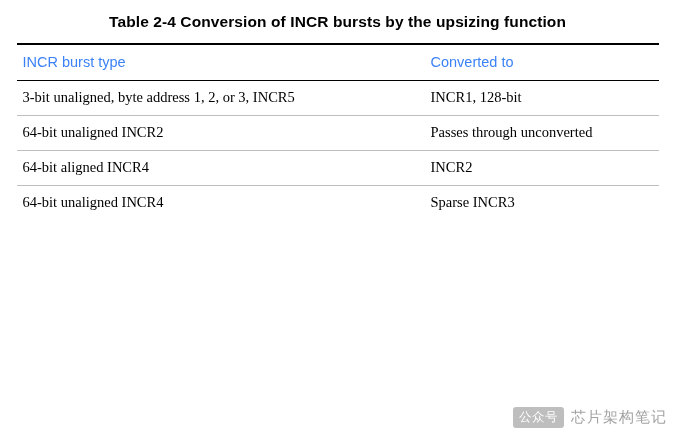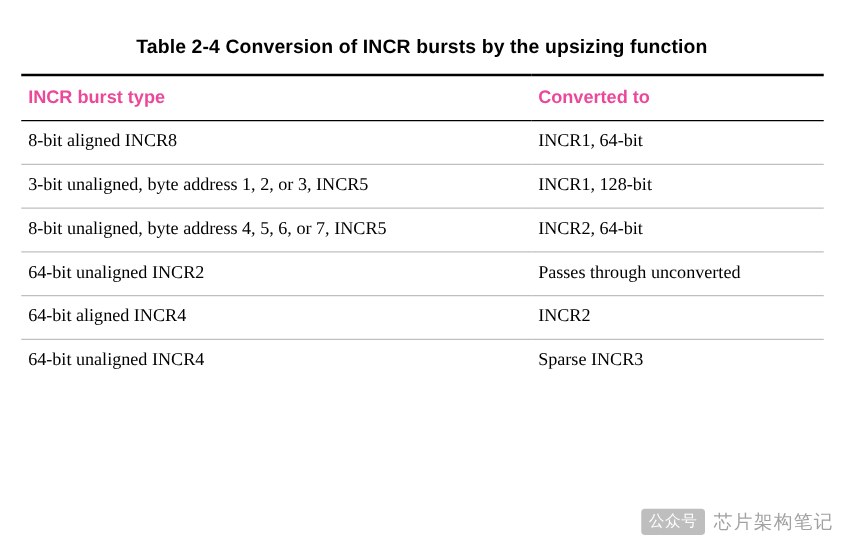--- a/index.html
+++ b/index.html
@@ -12,44 +12,44 @@
     background: #ffffff;
     font-family: "Liberation Serif", serif;
     overflow: hidden;
     position: relative;
   }
   .page {
     width: 675px;
     height: 434px;
     position: relative;
     box-sizing: border-box;
-    padding: 16px;
+    padding: 0;
   }
   .table-title {
     font-family: "Liberation Sans", sans-serif;
     font-weight: bold;
     font-size: 15.5px;
     color: #000000;
     text-align: center;
     padding: 13px 12px 12px 12px;
     letter-spacing: 0.1px;
   }
   table.data-table {
     width: 642px;
     margin: 0 auto;
     border-collapse: collapse;
     table-layout: fixed;
   }
   table.data-table col.col-first { width: 408px; }
   table.data-table col.col-second { width: 234px; }
   .data-table thead th {
     font-family: "Liberation Sans", sans-serif;
-    font-weight: bold;
+    font-weight: normal;
     font-size: 14.5px;
-    color: #ec4899;
+    color: #3b82f6;
     text-align: left;
     padding: 9px 6px 10px 6px;
     border-top: 2.5px solid #000000;
     border-bottom: 1.4px solid #000000;
     vertical-align: middle;
   }
   .data-table tbody td {
     font-family: "Liberation Serif", serif;
     font-size: 14.5px;
     color: #000000;
@@ -103,30 +103,22 @@
       <col class="col-second">
     </colgroup>
     <thead>
       <tr>
         <th>INCR burst type</th>
         <th>Converted to</th>
       </tr>
     </thead>
     <tbody>
       <tr>
-        <td>8-bit aligned INCR8</td>
-        <td>INCR1, 64-bit</td>
-      </tr>
-      <tr>
         <td>3-bit unaligned, byte address 1, 2, or 3, INCR5</td>
         <td>INCR1, 128-bit</td>
-      </tr>
-      <tr>
-        <td>8-bit unaligned, byte address 4, 5, 6, or 7, INCR5</td>
-        <td>INCR2, 64-bit</td>
       </tr>
       <tr>
         <td>64-bit unaligned INCR2</td>
         <td>Passes through unconverted</td>
       </tr>
       <tr>
         <td>64-bit aligned INCR4</td>
         <td>INCR2</td>
       </tr>
       <tr>

